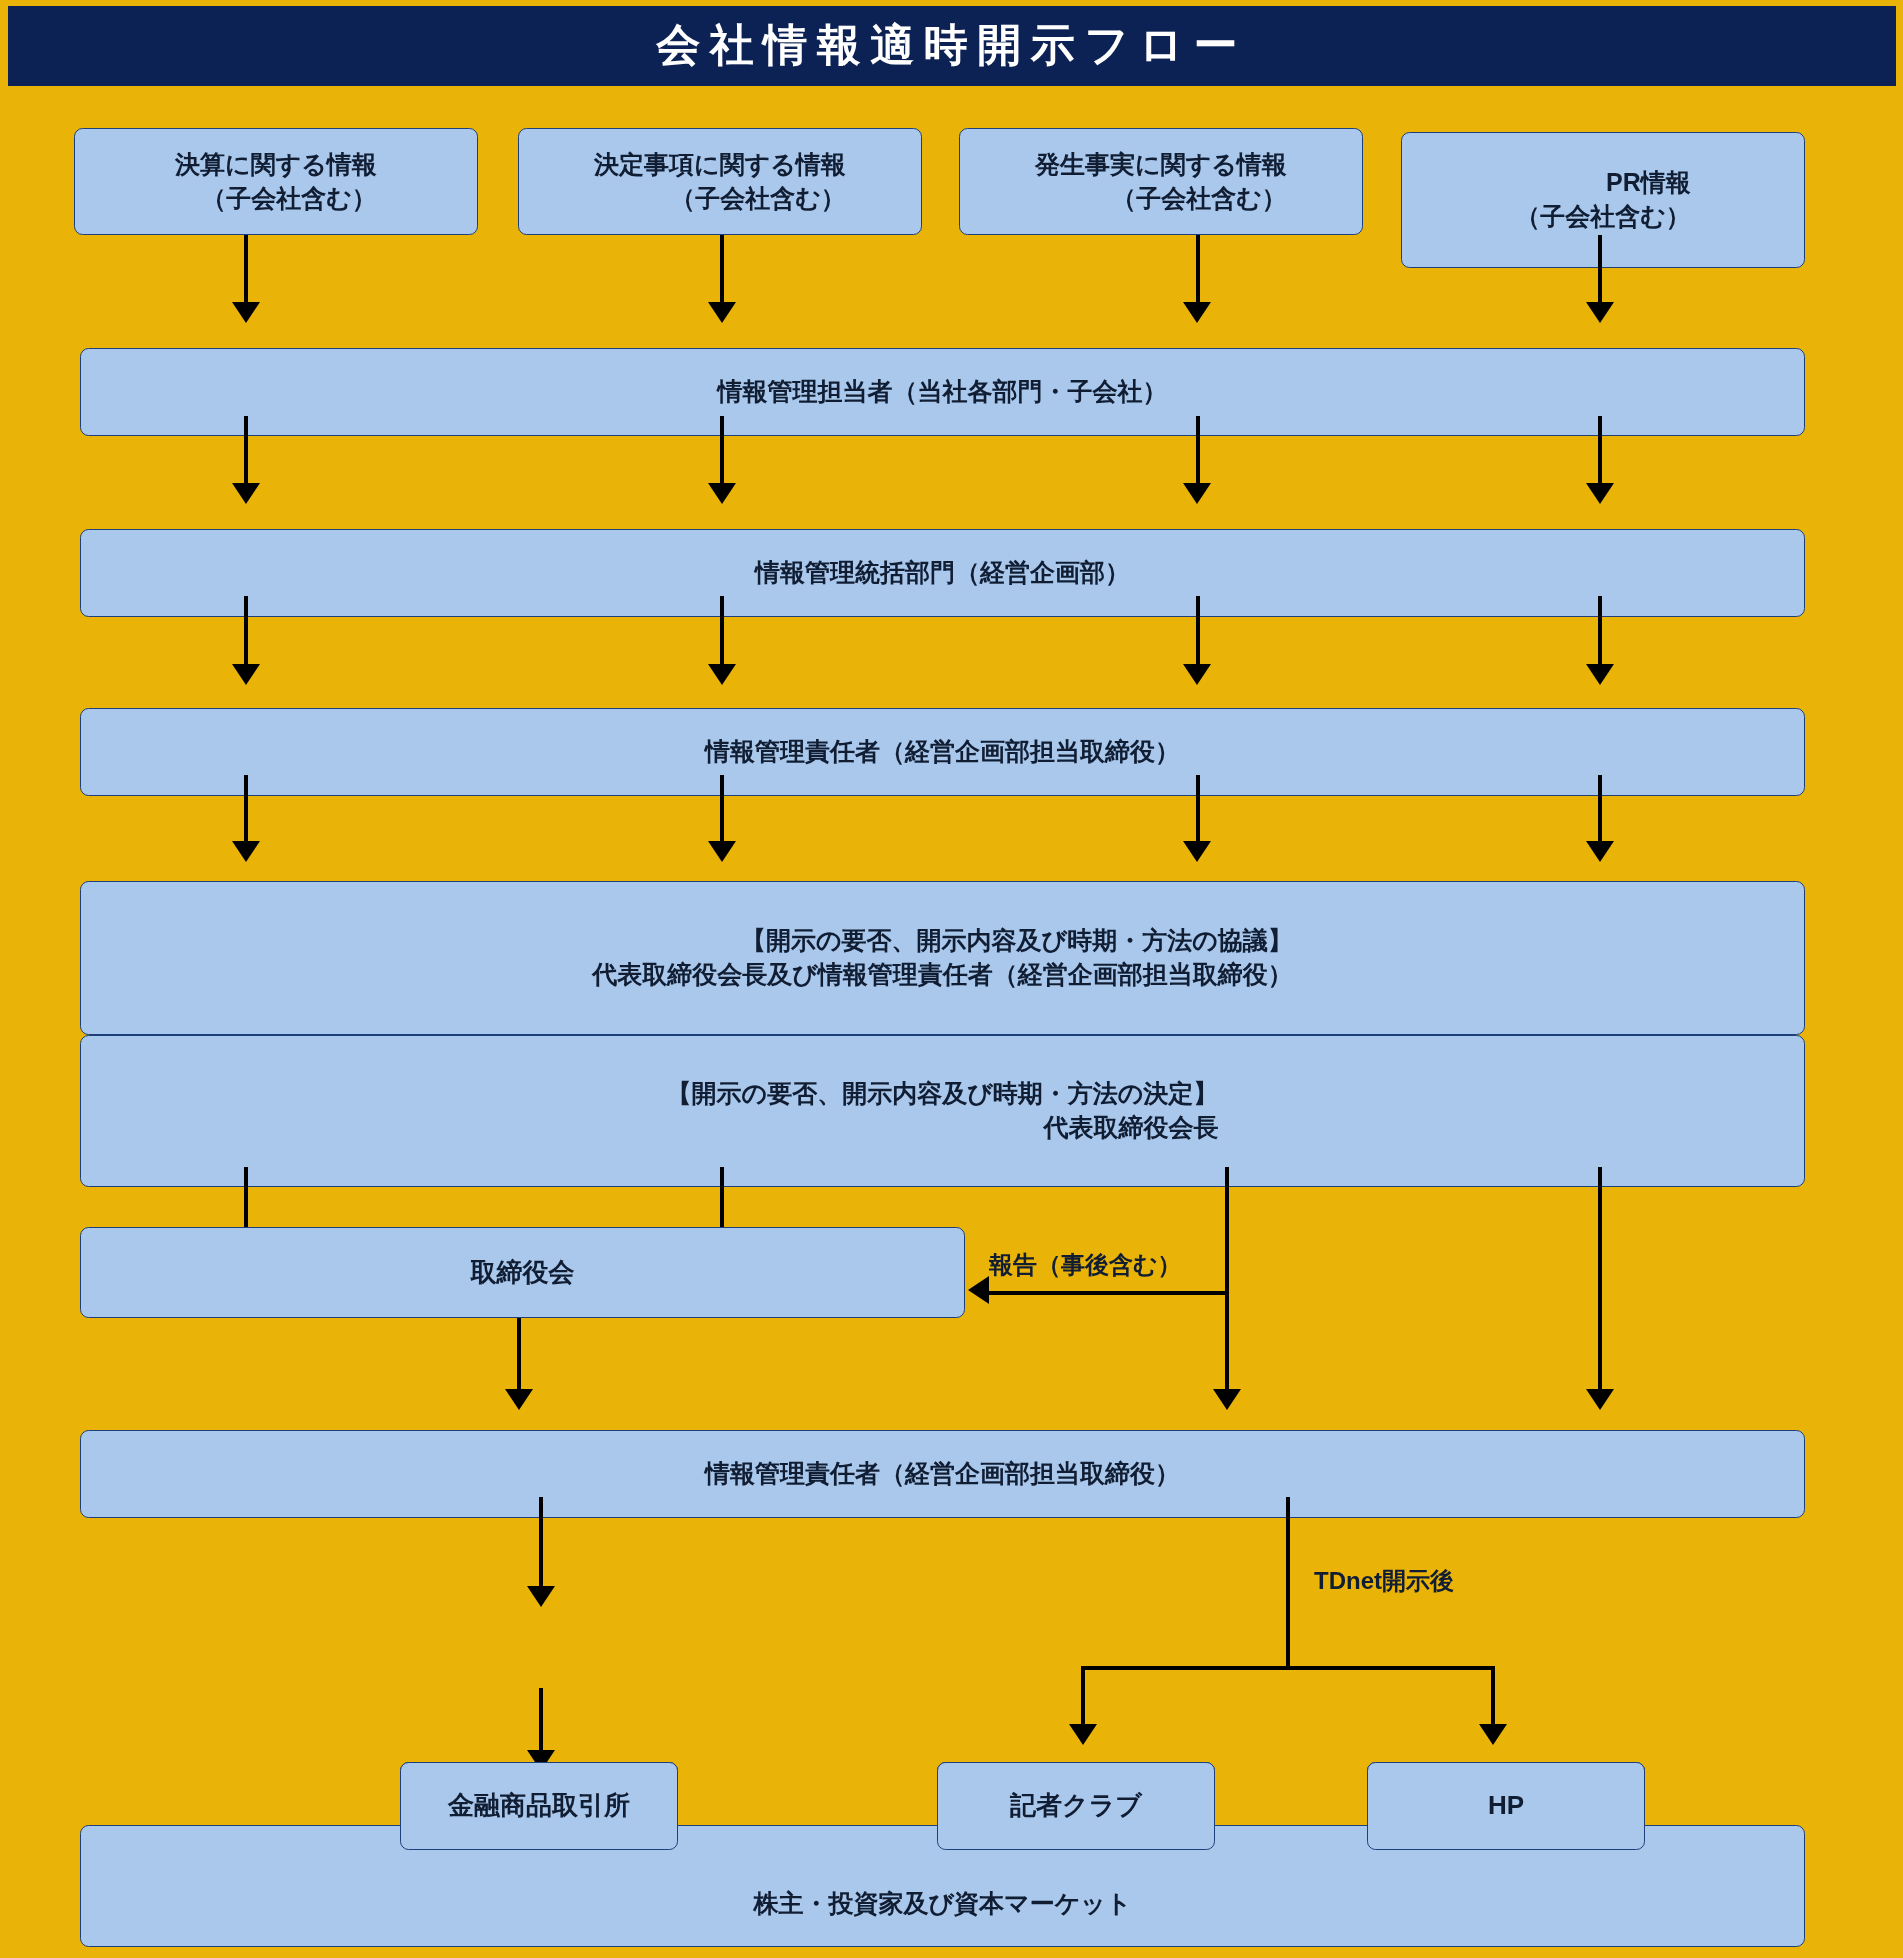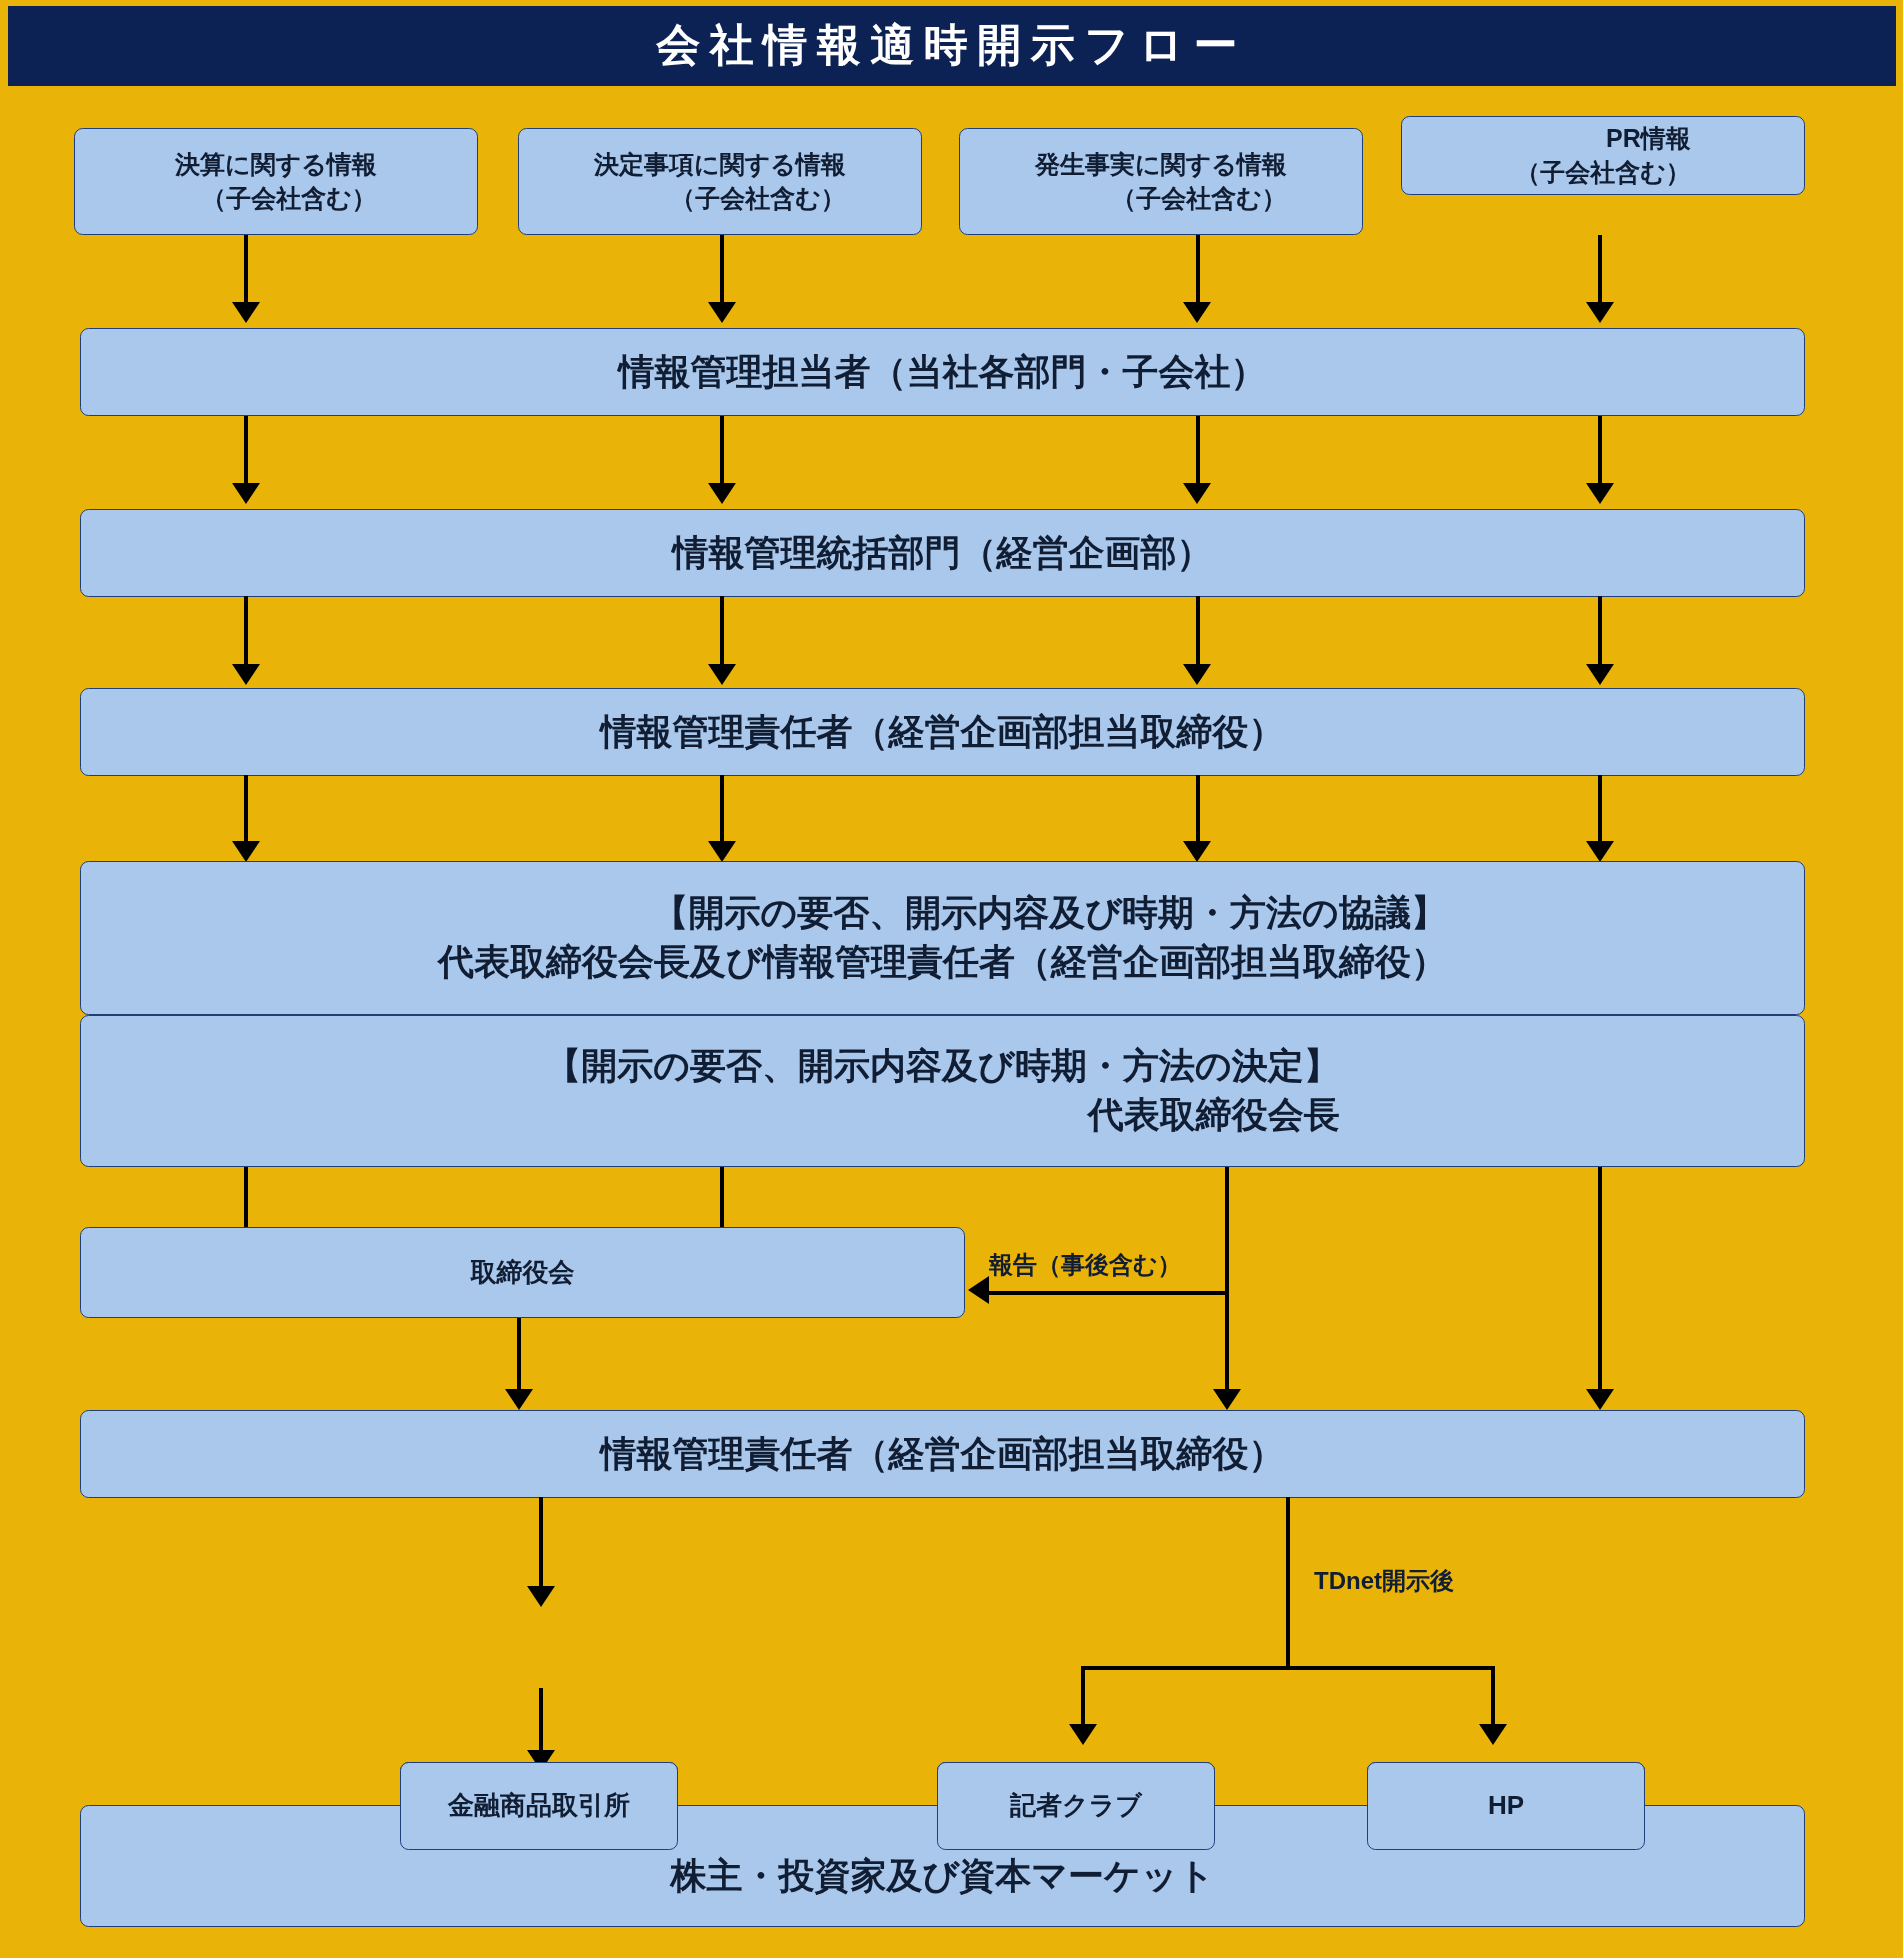--- a/index.html
+++ b/index.html
@@ -50,21 +50,21 @@
     justify-content: center;
     text-align: right;
     font-size: 26px;
     font-weight: bold;
     line-height: 1.35;
     color: #101d33;
     white-space: pre-line;
     padding: 1.9px 5.7px;
   }
   .box.small { font-size: 25px; }
-  .box.wide { font-size: 36px; }
+  .box.wide { font-size: 25px; margin-top: 20px; }
   
   .vline {
     position: absolute;
     background: #000000;
     width: 3.8px;
   }
   .hline {
     position: absolute;
     background: #000000;
     height: 3.8px;
@@ -101,21 +101,21 @@
   <div class="title-bar">
     <div class="title-text">会社情報適時開示フロー</div>
   </div>
 
   <div class="box small" style="left:74px; top:128px; width:404px; height:107px;">決算に関する情報
 （子会社含む）</div>
   <div class="box small" style="left:518px; top:128px; width:404px; height:107px;">決定事項に関する情報
 （子会社含む）</div>
   <div class="box small" style="left:959px; top:128px; width:404px; height:107px;">発生事実に関する情報
 （子会社含む）</div>
-  <div class="box small" style="left:1401px; top:116px; width:404px; height:79px;">PR情報
+  <div class="box small" style="left:1401px; top:132px; width:404px; height:136px;">PR情報
 （子会社含む）</div>
 
   <div class="vline" style="left:244px; top:235px; height:76px;"></div>
   <div class="arrow-down" style="left:232px; top:302px;"></div>
   <div class="vline" style="left:720px; top:235px; height:76px;"></div>
   <div class="arrow-down" style="left:708px; top:302px;"></div>
   <div class="vline" style="left:1196px; top:235px; height:76px;"></div>
   <div class="arrow-down" style="left:1183px; top:302px;"></div>
   <div class="vline" style="left:1598px; top:235px; height:76px;"></div>
   <div class="arrow-down" style="left:1586px; top:302px;"></div>

